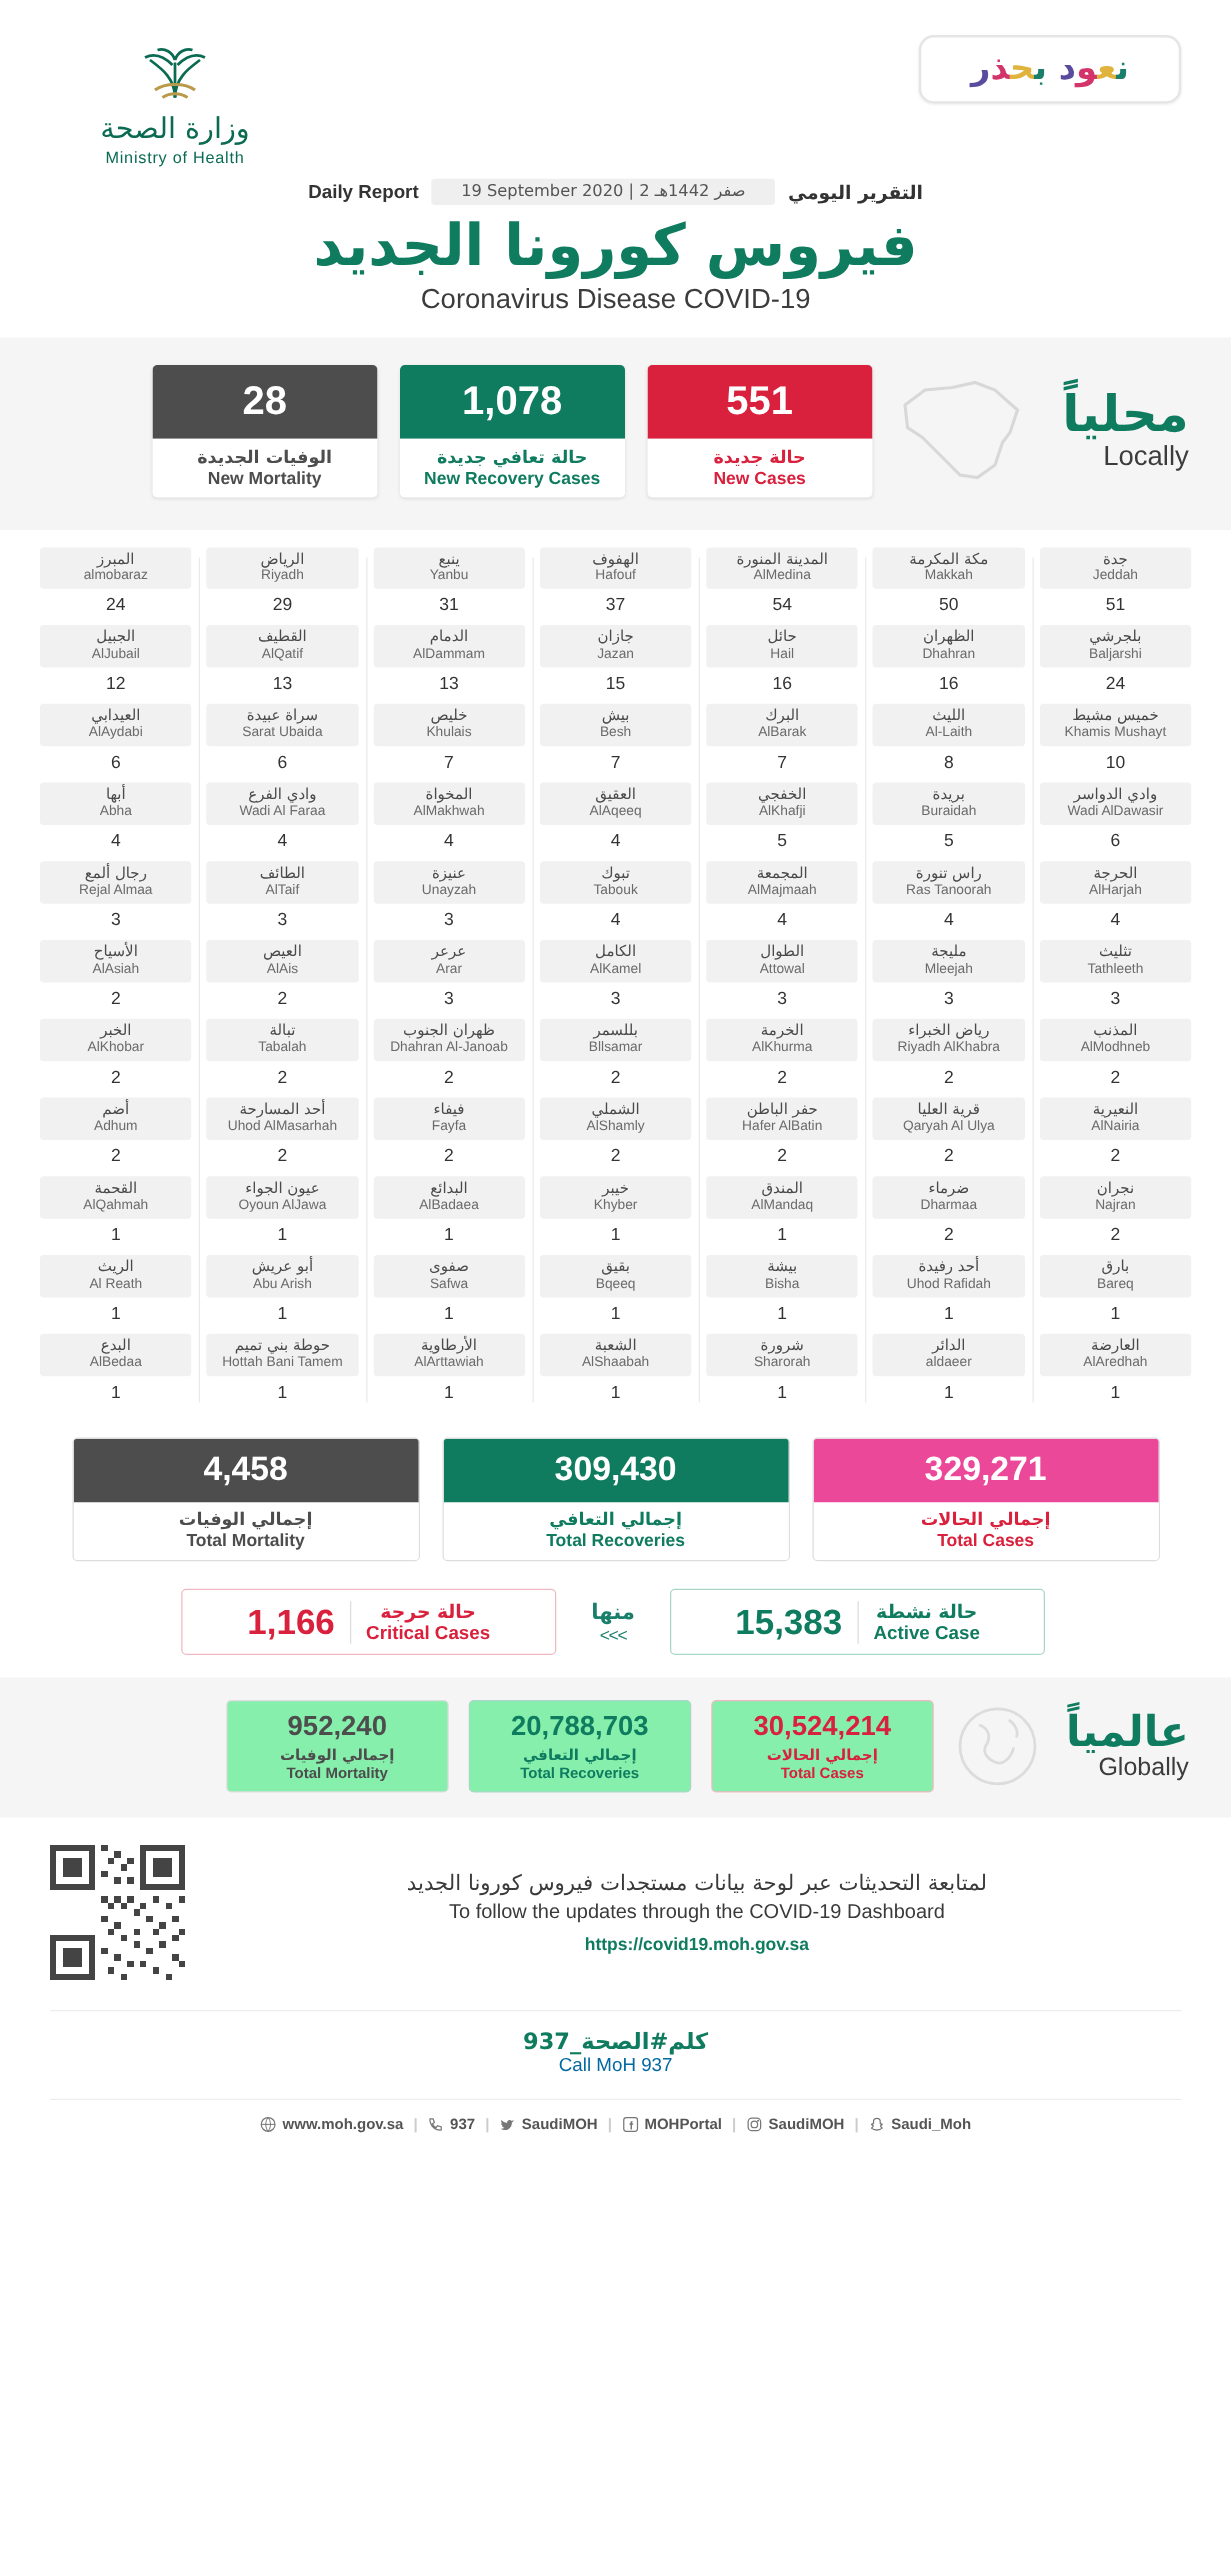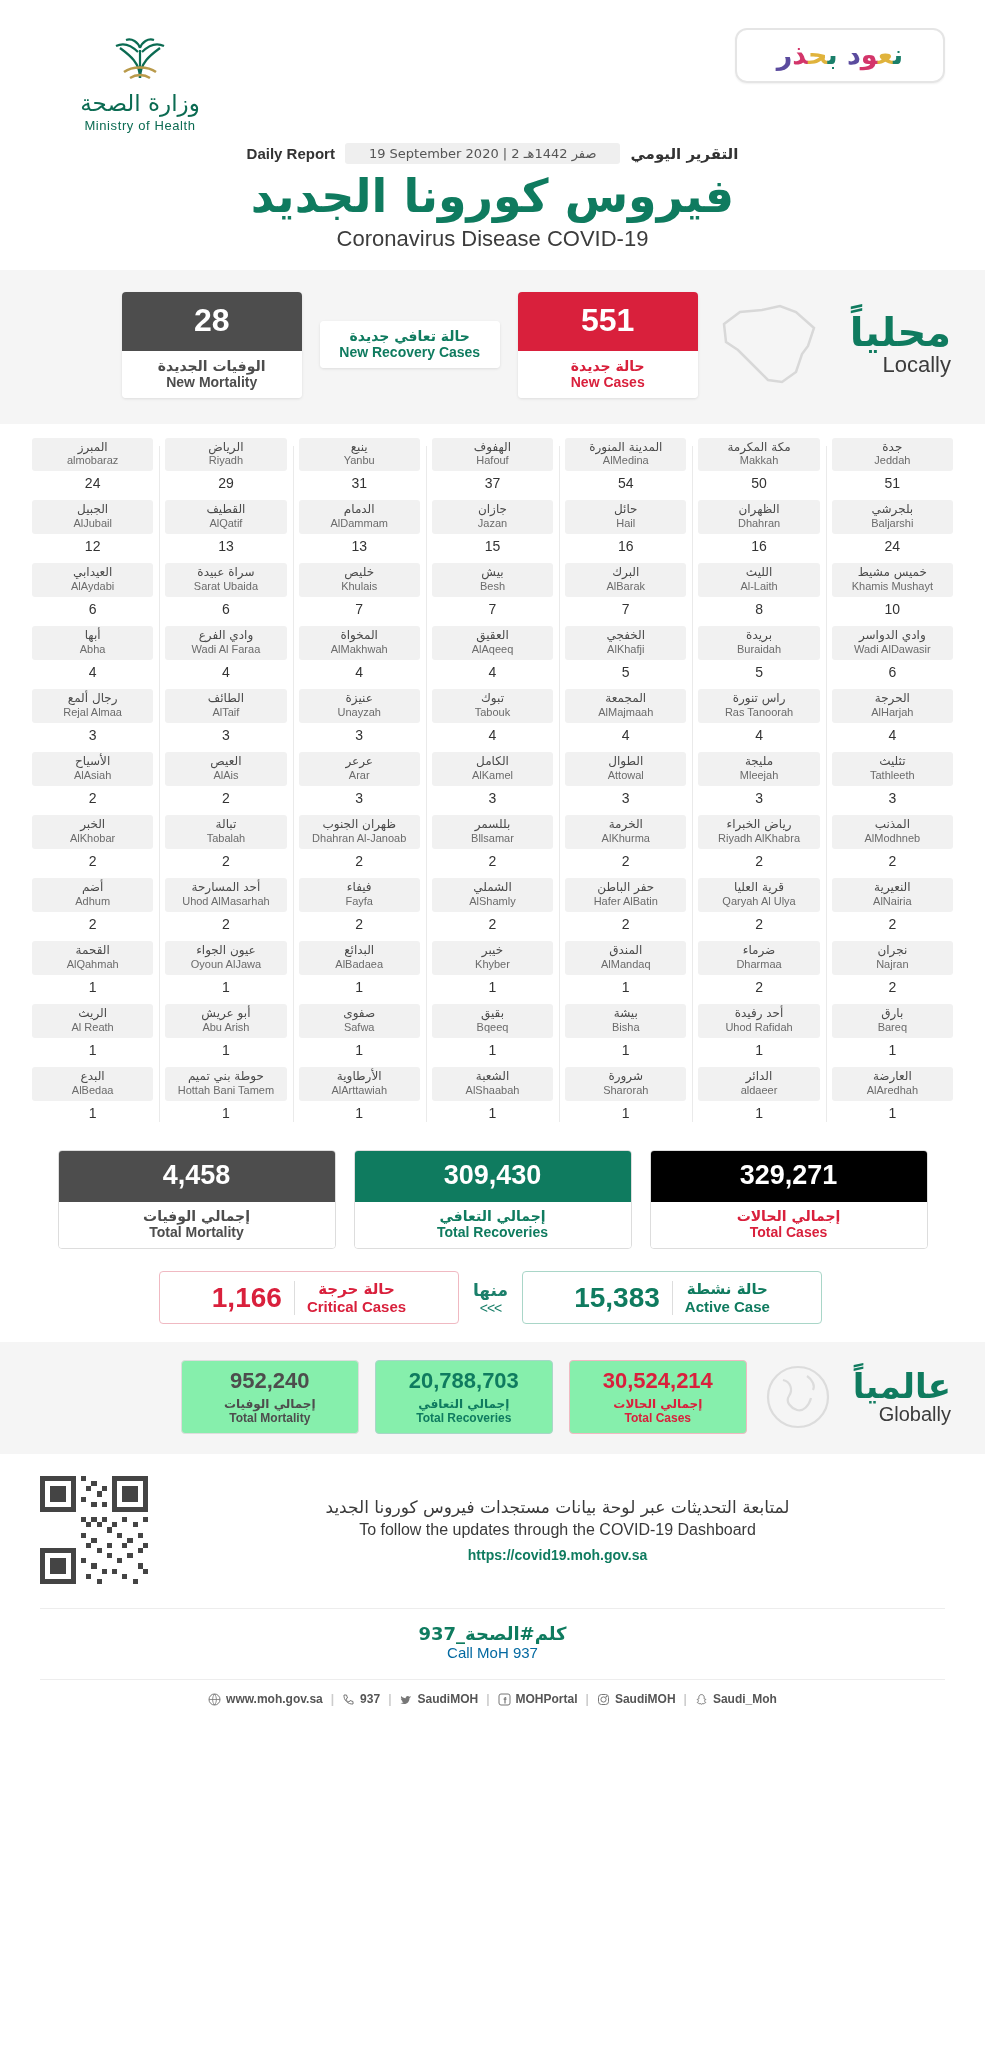--- a/index.html
+++ b/index.html
@@ -108,21 +108,21 @@
     padding: 14px 34px 6px 34px;
   }
   .total-card { width: 278px; border-radius: 4px; overflow: hidden; text-align: center; border: 1px solid #ddd; }
   .total-num { font-size: 27px; font-weight: bold; color: #fff; padding: 9px 0 11px 0; }
   .total-body { background: #fff; padding: 6px 0 8px 0; }
   .total-ar { font-size: 14px; font-weight: bold; font-family: "DejaVu Sans", sans-serif; }
   .total-en { font-size: 14px; font-weight: bold; }
 
   
   .ca-row {
-    display: flex; justify-content: center; align-items: center; gap: 14px;
+    display: flex; justify-content: center; align-items: center; gap: 28px;
     padding: 16px 34px 18px 30px;
   }
   .ca-card {
     display: flex; align-items: center; gap: 12px;
     border: 1px solid #ddd; border-radius: 4px; background: #fff;
     padding: 8px 18px; min-width: 300px; justify-content: center;
   }
   .ca-num { font-size: 28px; font-weight: bold; }
   .ca-div { width: 1px; height: 34px; background: #ddd; }
   .ca-labels { text-align: center; }
@@ -224,20 +224,21 @@
 
     <div class="stat-card">
       <div class="stat-num" style="background:#4d4d4d">28</div>
       <div class="stat-body">
         <div class="stat-ar" style="color:#4d4d4d">الوفيات الجديدة</div>
         <div class="stat-en" style="color:#4d4d4d">New Mortality</div>
       </div>
     </div>
 
     <div class="stat-card">
+      <div class="stat-num" style="background:#0f7b5f">1,078</div>
       <div class="stat-body">
         <div class="stat-ar" style="color:#0f7b5f">حالة تعافي جديدة</div>
         <div class="stat-en" style="color:#0f7b5f">New Recovery Cases</div>
       </div>
     </div>
 
     <div class="stat-card">
       <div class="stat-num" style="background:#d9203c">551</div>
       <div class="stat-body">
         <div class="stat-ar" style="color:#d9203c">حالة جديدة</div>
@@ -829,21 +830,21 @@
       </div>
     </div>
     <div class="total-card">
       <div class="total-num" style="background:#0f7b5f">309,430</div>
       <div class="total-body">
         <div class="total-ar" style="color:#0f7b5f">إجمالي التعافي</div>
         <div class="total-en" style="color:#0f7b5f">Total Recoveries</div>
       </div>
     </div>
     <div class="total-card">
-      <div class="total-num" style="background:#000000">329,271</div>
+      <div class="total-num" style="background:#ec4899">329,271</div>
       <div class="total-body">
         <div class="total-ar" style="color:#d9203c">إجمالي الحالات</div>
         <div class="total-en" style="color:#d9203c">Total Cases</div>
       </div>
     </div>
   </div>
 
   <div class="ca-row">
     <div class="ca-card" style="border-color:#f0b9c2">
       <div class="ca-num" style="color:#d9203c">1,166</div>

